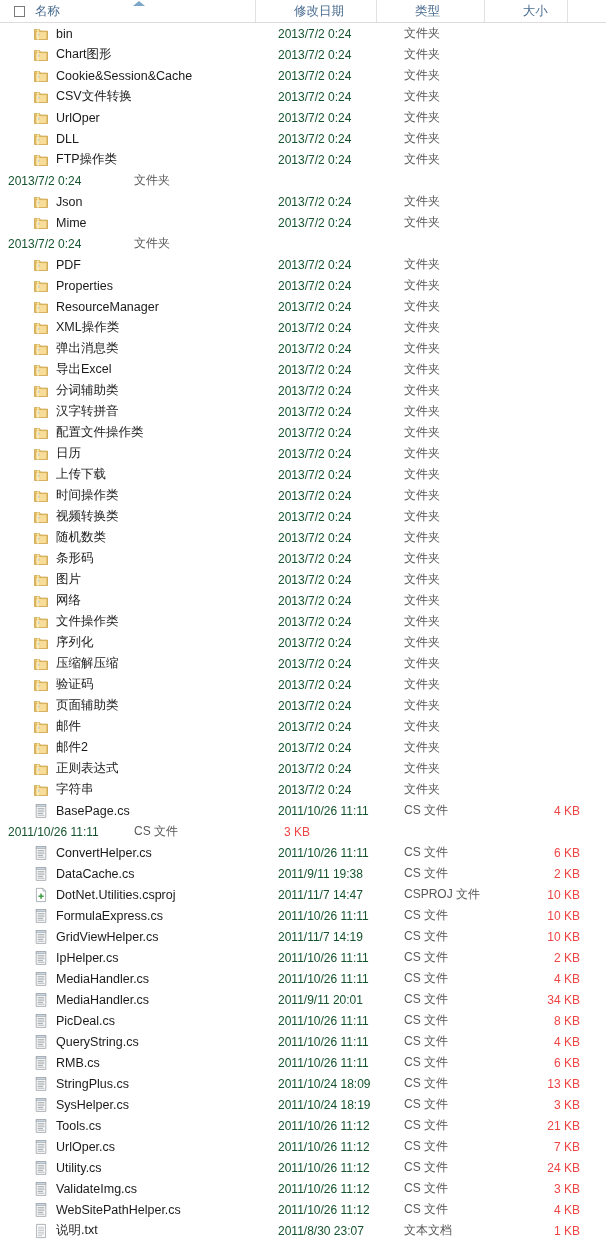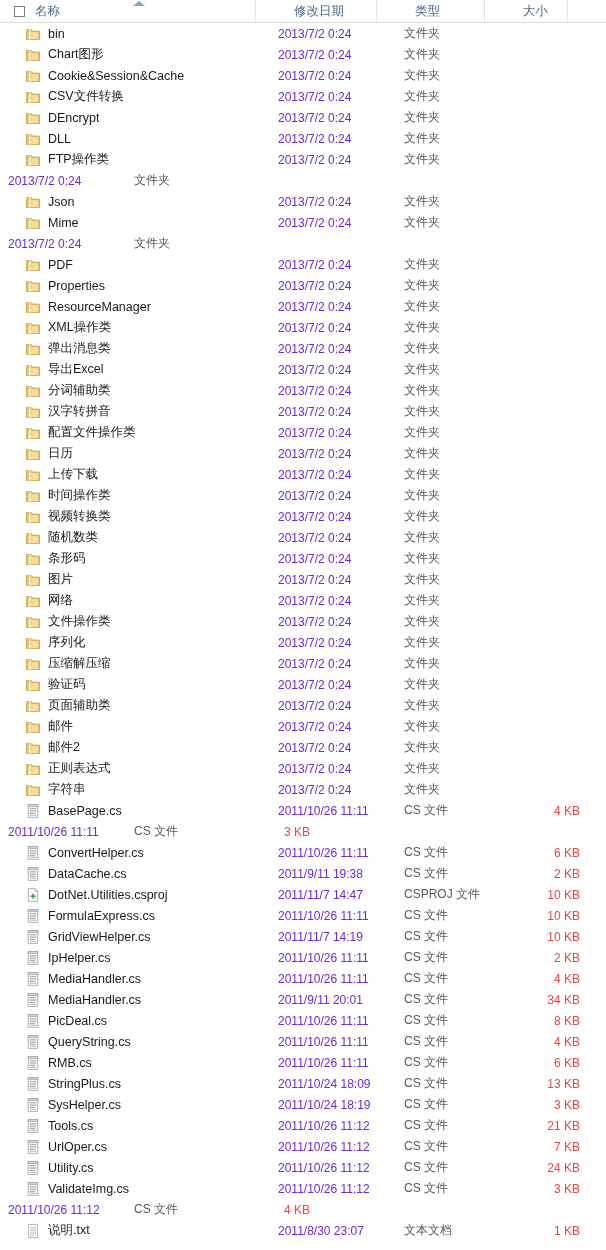--- a/index.html
+++ b/index.html
@@ -71,28 +71,28 @@
     height: 21px;
     display: flex;
     align-items: center;
     white-space: nowrap;
   }
   .cell-name {
     width: 270px;
     display: flex;
     align-items: center;
     box-sizing: border-box;
-    padding-left: 25px;
+    padding-left: 33px;
     overflow: hidden;
   }
   .cell-date {
     width: 126px;
     box-sizing: border-box;
     padding-left: 8px;
-    color: #6d28d9;
+    color: #14532d;
     font-size: 12px;
   }
   .cell-type {
     width: 112px;
     box-sizing: border-box;
     padding-left: 8px;
     color: #585858;
     font-size: 12px;
   }
   .cell-size {
@@ -209,21 +209,21 @@
     <div class="row">
       <div class="cell-name">
         <span class="icon">
           <svg width="16" height="16" viewBox="0 0 16 16">
             <path d="M1.5 3.5h5l1.2 1.6h6.8v8.4H1.5z" fill="#f0c96a" stroke="#c9a24a" stroke-width="0.8"></path>
             <path d="M2.6 5.6h11.3v7.9H2.6z" fill="#f8dd9a" stroke="#cfa850" stroke-width="0.7"></path>
             <rect x="4.2" y="3.2" width="1.5" height="10.6" fill="#fdf0c8" opacity="0.85"></rect>
             <rect x="5.4" y="7.6" width="0.9" height="2.2" rx="0.4" fill="#9fc4dd"></rect>
           </svg>
         </span>
-        <span class="name-text">DEncrypt</span>
+        <span class="name-text">UrlOper</span>
       </div>
       <div class="cell-date">2013/7/2 0:24</div>
       <div class="cell-type">文件夹</div>
       <div class="cell-size"></div>
     </div>
     <div class="row">
       <div class="cell-name">
         <span class="icon">
           <svg width="16" height="16" viewBox="0 0 16 16">
             <path d="M1.5 3.5h5l1.2 1.6h6.8v8.4H1.5z" fill="#f0c96a" stroke="#c9a24a" stroke-width="0.8"></path>
@@ -1086,20 +1086,36 @@
             </g>
           </svg>
         </span>
         <span class="name-text">ValidateImg.cs</span>
       </div>
       <div class="cell-date">2011/10/26 11:12</div>
       <div class="cell-type">CS 文件</div>
       <div class="cell-size">3 KB</div>
     </div>
     <div class="row">
+      <div class="cell-name">
+        <span class="icon">
+          <svg width="16" height="16" viewBox="0 0 16 16">
+            <path d="M3.2 1.6h9.6v12.8H3.2z" fill="#fbfbfb" stroke="#9aa0a6" stroke-width="0.8"></path>
+            <rect x="3.2" y="1.6" width="9.6" height="1.9" fill="#c9d6e2" stroke="#9aa0a6" stroke-width="0.6"></rect>
+            <g stroke="#8d9398" stroke-width="0.7">
+              <line x1="4.6" y1="5.4" x2="11.4" y2="5.4"></line>
+              <line x1="4.6" y1="7.1" x2="11.4" y2="7.1"></line>
+              <line x1="4.6" y1="8.8" x2="11.4" y2="8.8"></line>
+              <line x1="4.6" y1="10.5" x2="10.0" y2="10.5"></line>
+              <line x1="4.6" y1="12.2" x2="11.4" y2="12.2"></line>
+            </g>
+          </svg>
+        </span>
+        <span class="name-text">WebSitePathHelper.cs</span>
+      </div>
       <div class="cell-date">2011/10/26 11:12</div>
       <div class="cell-type">CS 文件</div>
       <div class="cell-size">4 KB</div>
     </div>
     <div class="row">
       <div class="cell-name">
         <span class="icon">
           <svg width="16" height="16" viewBox="0 0 16 16">
             <path d="M3.6 1.4h8.8v13.2H3.6z" fill="#ffffff" stroke="#9aa0a6" stroke-width="0.8"></path>
             <g stroke="#aab0b5" stroke-width="0.7">

